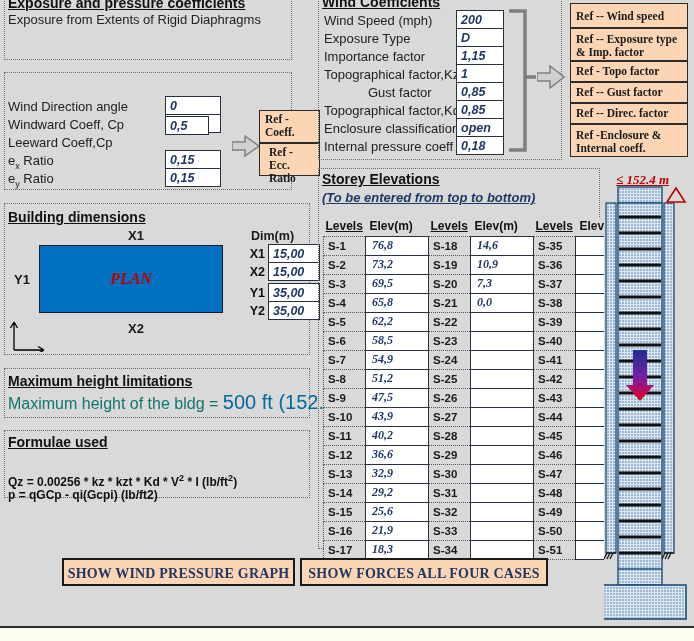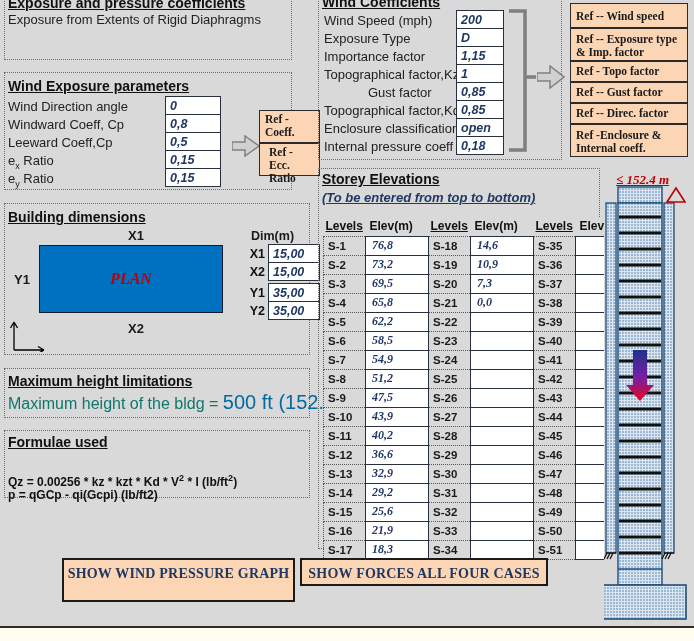--- a/index.html
+++ b/index.html
@@ -82,35 +82,34 @@
 </head>
 <body>
 
 <div id="root">
 
   <div class="abs dotted-box" style="left:4px;top:-2px;width:288px;height:62px;background:#d9d9d9;"></div>
   <div class="abs hdr" style="left:8px;top:-5px;">Exposure and pressure coefficients</div>
   <div class="abs lbl" style="left:8px;top:12px;">Exposure from Extents of Rigid Diaphragms</div>
 
   <div class="abs dotted-box" style="left:4px;top:72px;width:288px;height:118px;"></div>
-  <div class="abs hdr" style="left:8px;top:78px;">Wind Exposure parameters</div>
 
   <div class="abs lbl" style="left:8px;top:99px;">Wind Direction angle</div>
   <div class="abs lbl" style="left:8px;top:117px;">Windward Coeff, Cp</div>
   <div class="abs lbl" style="left:8px;top:135px;">Leeward Coeff,Cp</div>
   <div class="abs lbl" style="left:8px;top:153px;">
     <span>e</span><sub style="font-size:9px;">x</sub><span> Ratio</span>
   </div>
   <div class="abs lbl" style="left:8px;top:171px;">
     <span>e</span><sub style="font-size:9px;">y</sub><span> Ratio</span>
   </div>
 
   <div class="abs cellin" style="left:165px;top:96px;width:56px;">0</div>
   <div class="abs cellin" style="left:165px;top:114px;width:56px;">0,8</div>
-  <div class="abs cellin" style="left:165px;top:132px;width:56px;">0,5</div>
+  <div class="abs cellin" style="left:165px;top:116px;width:44px;">0,5</div>
   <div class="abs cellin" style="left:165px;top:150px;width:56px;">0,15</div>
   <div class="abs cellin" style="left:165px;top:168px;width:56px;">0,15</div>
 
   <svg class="abs" style="left:232px;top:135px;" width="28" height="22" viewBox="0 0 28 22">
     <polygon points="0,7 13,7 13,1 27,11 13,21 13,15 0,15" fill="#d0d0d0" stroke="#808080" stroke-width="1.5"></polygon>
   </svg>
 
   <div class="abs refbtn" style="left:259px;top:110px;width:61px;height:33px;">Ref - Coeff.</div>
   <div class="abs refbtn" style="left:259px;top:143px;width:61px;height:33px;padding-left:9px;">Ref - Ecc. Ratio</div>
 
@@ -412,21 +411,21 @@
       <line x1="67" y1="368" x2="64" y2="374"></line>
     </g>
 
     <rect x="-10" y="400" width="92" height="34" fill="url(#dots)" stroke="#1f4e79" stroke-width="1.6"></rect>
   </svg>
 
   <svg class="abs" style="left:666px;top:187px;" width="20" height="16" viewBox="0 0 20 16">
     <polygon points="10,1 19,15 1,15" fill="none" stroke="#c00000" stroke-width="1.6"></polygon>
   </svg>
 
-  <div class="bigbtn abs" style="left:62px;top:558px;width:233px;height:44px;">
+  <div class="bigbtn abs" style="left:62px;top:558px;width:233px;height:28px;">
     <span>SHOW WIND PRESSURE GRAPH</span>
   </div>
   <div class="bigbtn abs" style="left:300px;top:558px;width:248px;height:28px;">
     <span>SHOW FORCES ALL FOUR CASES</span>
   </div>
 
   <div class="abs" style="left:0;top:626px;width:694px;height:15px;background:#fdfdf0;border-top:2px solid #2b2b2b;"></div>
 
 </div>
 

